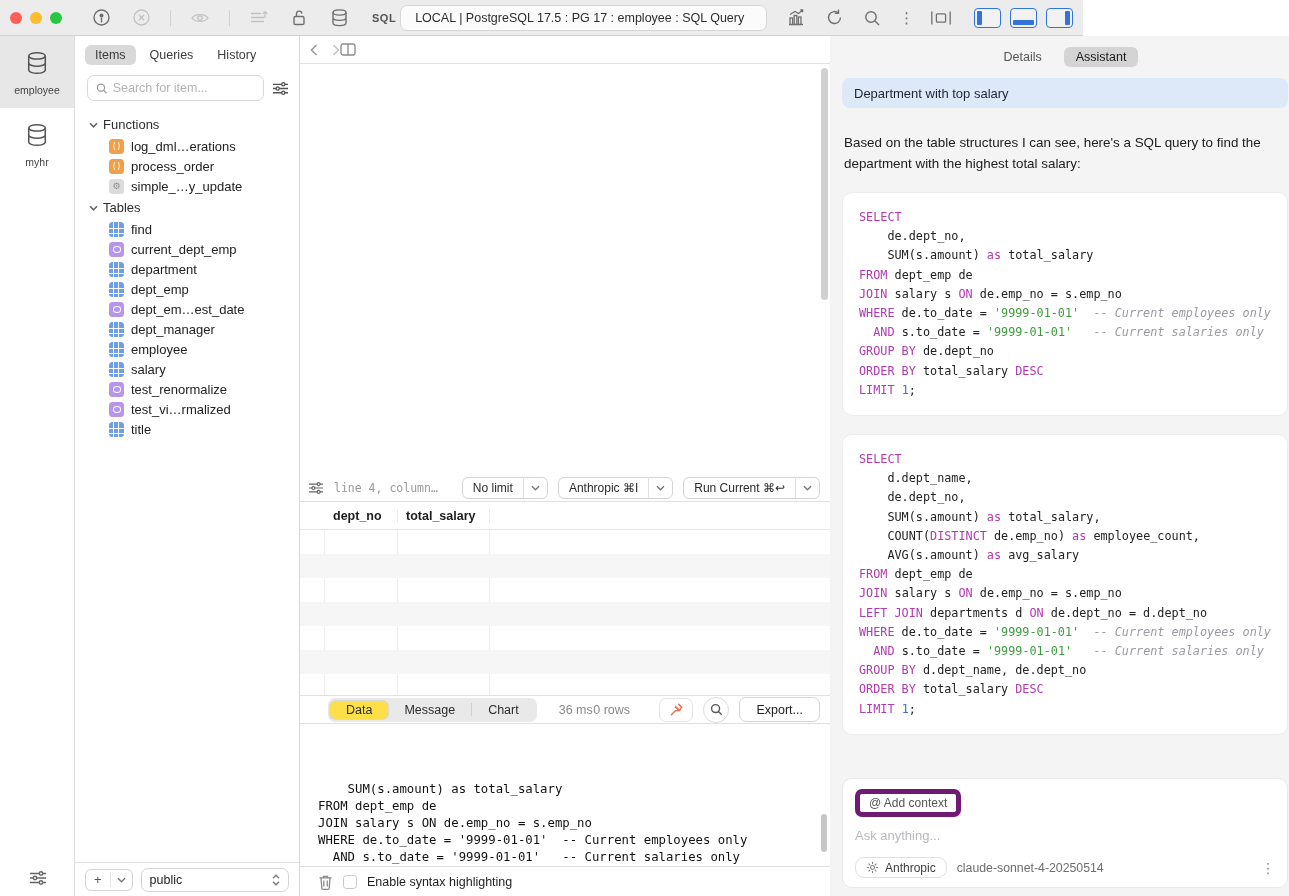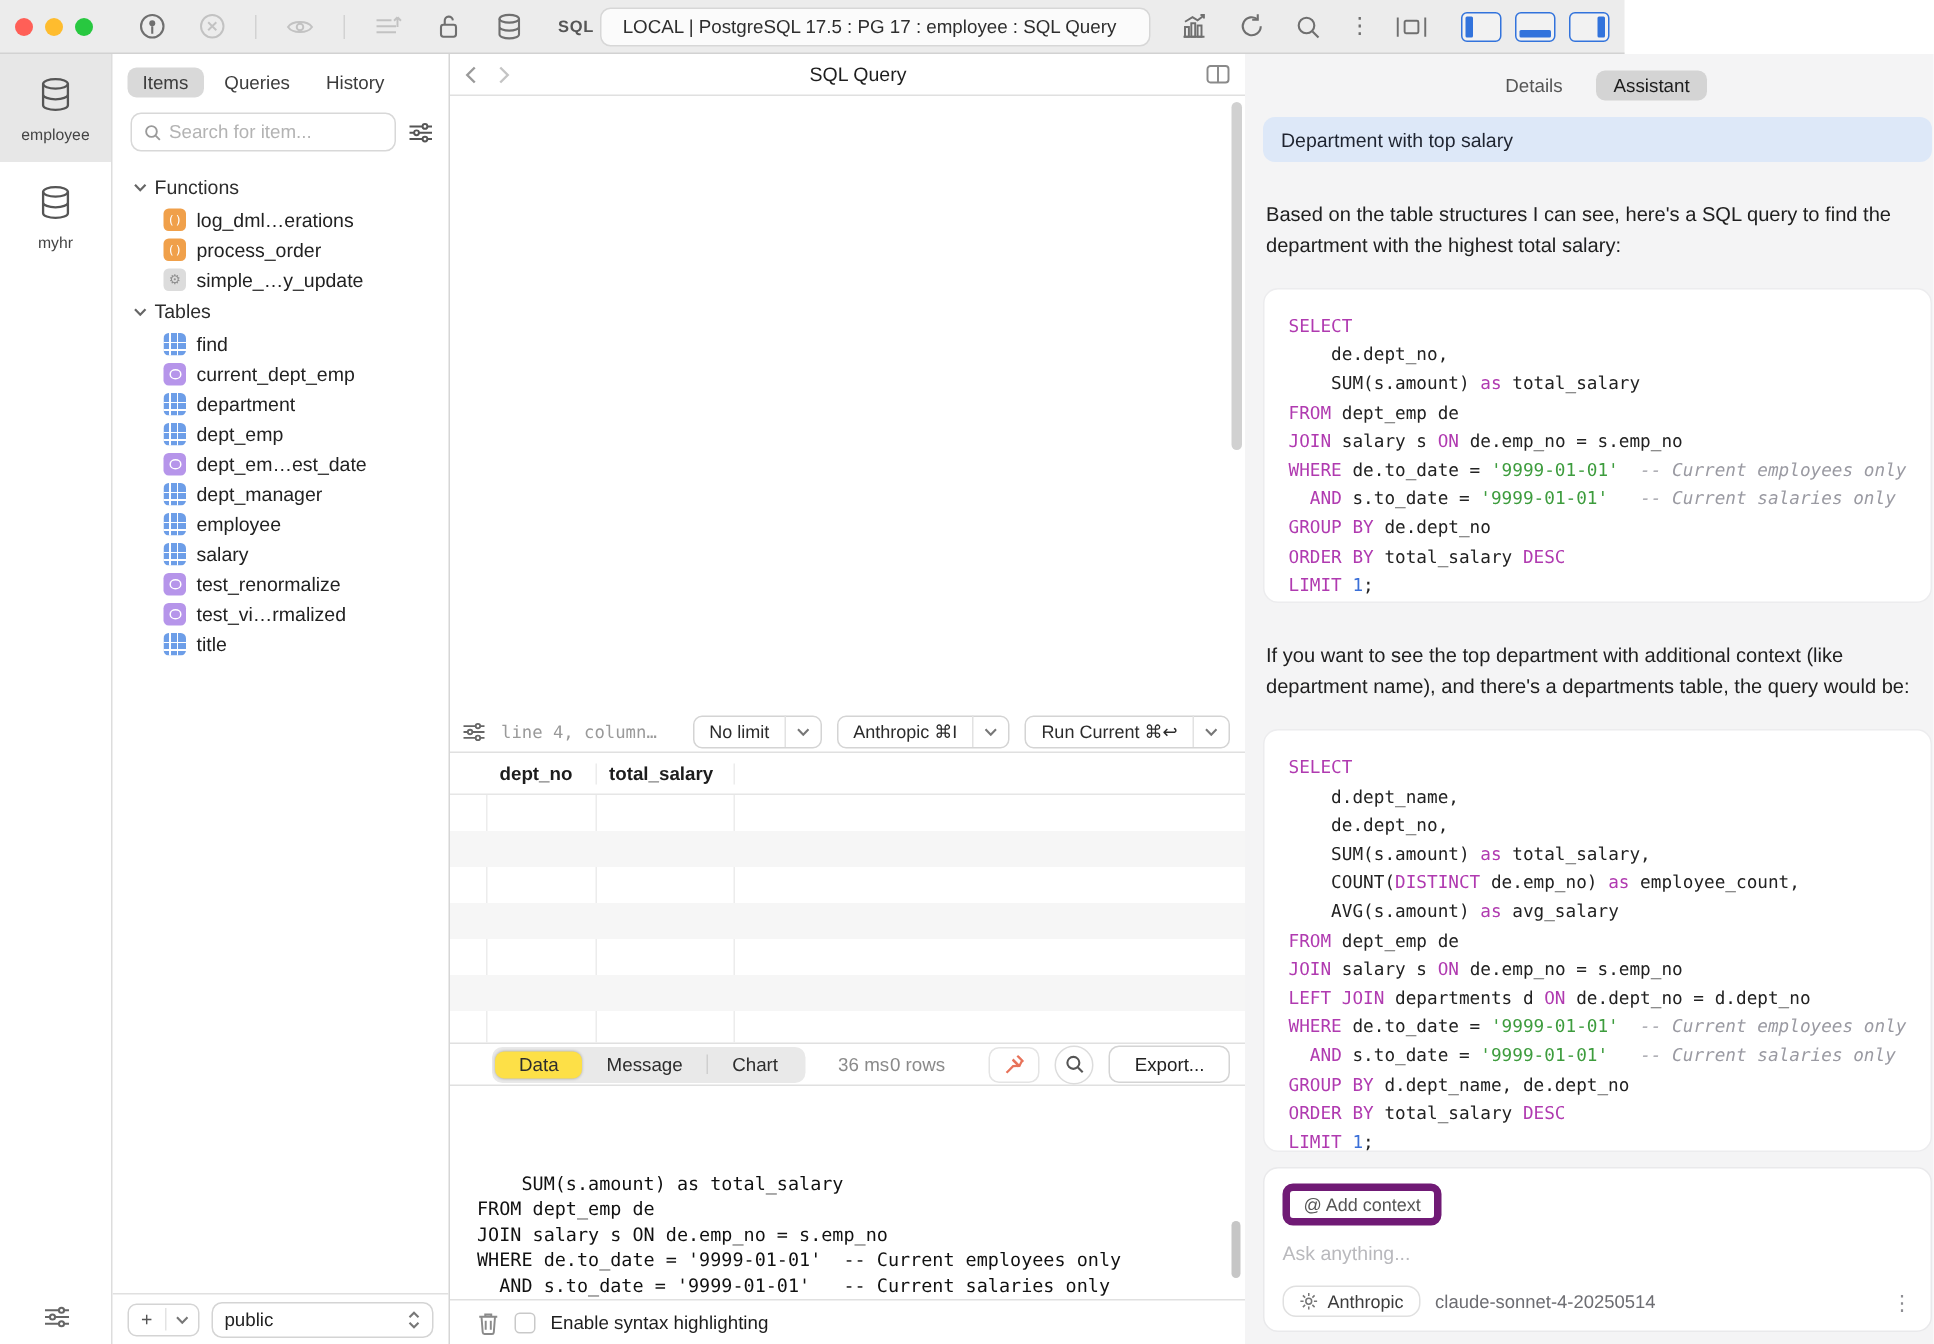--- a/index.html
+++ b/index.html
@@ -415,21 +415,20 @@
               <svg width="8" height="12" viewBox="0 0 8 12" fill="none" stroke="#9a9a9a" stroke-width="1.6">
                 <path d="M6.5 1 L1.5 6 L6.5 11"></path>
               </svg>
             </span>
           <span>
               <svg width="8" height="12" viewBox="0 0 8 12" fill="none" stroke="#c4c4c4" stroke-width="1.6">
                 <path d="M1.5 1 L6.5 6 L1.5 11"></path>
               </svg>
             </span>
         </div>
-        <span class="ed-title">SQL Query</span>
         <span class="split-icon">
           <svg width="16" height="13" viewBox="0 0 16 13" fill="none" stroke="#8a8a8a" stroke-width="1.3">
               <rect x="1" y="1" width="14" height="11" rx="2"></rect>
               <path d="M8 1 v11"></path>
             </svg>
         </span>
       </div>
 
       <div class="editor" id="editor">
         <div class="ed-scroll"></div>
@@ -597,21 +596,20 @@
 
     <div class="rightpanel">
       <div class="rp-tabs">
         <span class="rp-tab">Details</span>
         <span class="rp-tab active">Assistant</span>
       </div>
       <div class="rp-body">
         <div class="rp-banner">Department with top salary</div>
         <div class="rp-para">Based on the table structures I can see, here's a SQL query to find the department with the highest total salary:</div>
         <div class="code-card" id="code1"><div><span class="ag-k">SELECT</span></div><div><span class="ag-t">    de.dept_no,</span></div><div><span class="ag-t">    SUM(s.amount) </span><span class="ag-k">as</span><span class="ag-t"> total_salary</span></div><div><span class="ag-k">FROM</span><span class="ag-t"> dept_emp de</span></div><div><span class="ag-k">JOIN</span><span class="ag-t"> salary s </span><span class="ag-k">ON</span><span class="ag-t"> de.emp_no = s.emp_no</span></div><div><span class="ag-k">WHERE</span><span class="ag-t"> de.to_date = </span><span class="ag-s">'9999-01-01'</span><span class="ag-t">  </span><span class="ag-c">-- Current employees only</span></div><div><span class="ag-t">  </span><span class="ag-k">AND</span><span class="ag-t"> s.to_date = </span><span class="ag-s">'9999-01-01'</span><span class="ag-t">   </span><span class="ag-c">-- Current salaries only</span></div><div><span class="ag-k">GROUP BY</span><span class="ag-t"> de.dept_no</span></div><div><span class="ag-k">ORDER BY</span><span class="ag-t"> total_salary </span><span class="ag-k">DESC</span></div><div><span class="ag-k">LIMIT</span><span class="ag-t"> </span><span class="ag-n">1</span><span class="ag-t">;</span></div></div>
-        <div class="rp-para">If you want to see the top department with additional context (like department name), and there's a departments table, the query would be:</div>
         <div class="code-card" id="code2"><div><span class="ag-k">SELECT</span></div><div><span class="ag-t">    d.dept_name,</span></div><div><span class="ag-t">    de.dept_no,</span></div><div><span class="ag-t">    SUM(s.amount) </span><span class="ag-k">as</span><span class="ag-t"> total_salary,</span></div><div><span class="ag-t">    COUNT(</span><span class="ag-k">DISTINCT</span><span class="ag-t"> de.emp_no) </span><span class="ag-k">as</span><span class="ag-t"> employee_count,</span></div><div><span class="ag-t">    AVG(s.amount) </span><span class="ag-k">as</span><span class="ag-t"> avg_salary</span></div><div><span class="ag-k">FROM</span><span class="ag-t"> dept_emp de</span></div><div><span class="ag-k">JOIN</span><span class="ag-t"> salary s </span><span class="ag-k">ON</span><span class="ag-t"> de.emp_no = s.emp_no</span></div><div><span class="ag-k">LEFT JOIN</span><span class="ag-t"> departments d </span><span class="ag-k">ON</span><span class="ag-t"> de.dept_no = d.dept_no</span></div><div><span class="ag-k">WHERE</span><span class="ag-t"> de.to_date = </span><span class="ag-s">'9999-01-01'</span><span class="ag-t">  </span><span class="ag-c">-- Current employees only</span></div><div><span class="ag-t">  </span><span class="ag-k">AND</span><span class="ag-t"> s.to_date = </span><span class="ag-s">'9999-01-01'</span><span class="ag-t">   </span><span class="ag-c">-- Current salaries only</span></div><div><span class="ag-k">GROUP BY</span><span class="ag-t"> d.dept_name, de.dept_no</span></div><div><span class="ag-k">ORDER BY</span><span class="ag-t"> total_salary </span><span class="ag-k">DESC</span></div><div><span class="ag-k">LIMIT</span><span class="ag-t"> </span><span class="ag-n">1</span><span class="ag-t">;</span></div></div>
       </div>
       <div class="composer">
         <span class="ctx-pill">@ Add context</span>
         <div class="ask-placeholder">Ask anything...</div>
         <div class="composer-bottom">
           <span class="provider-pill">
             <svg width="13" height="13" viewBox="0 0 14 14" fill="none" stroke="#777" stroke-width="1.1">
                 <circle cx="7" cy="7" r="2.1"></circle>
                 <path d="M7 1 v2.3 M7 10.7 V13 M1 7 h2.3 M10.7 7 H13 M2.8 2.8 l1.6 1.6 M9.6 9.6 l1.6 1.6 M11.2 2.8 L9.6 4.4 M4.4 9.6 l-1.6 1.6"></path>

